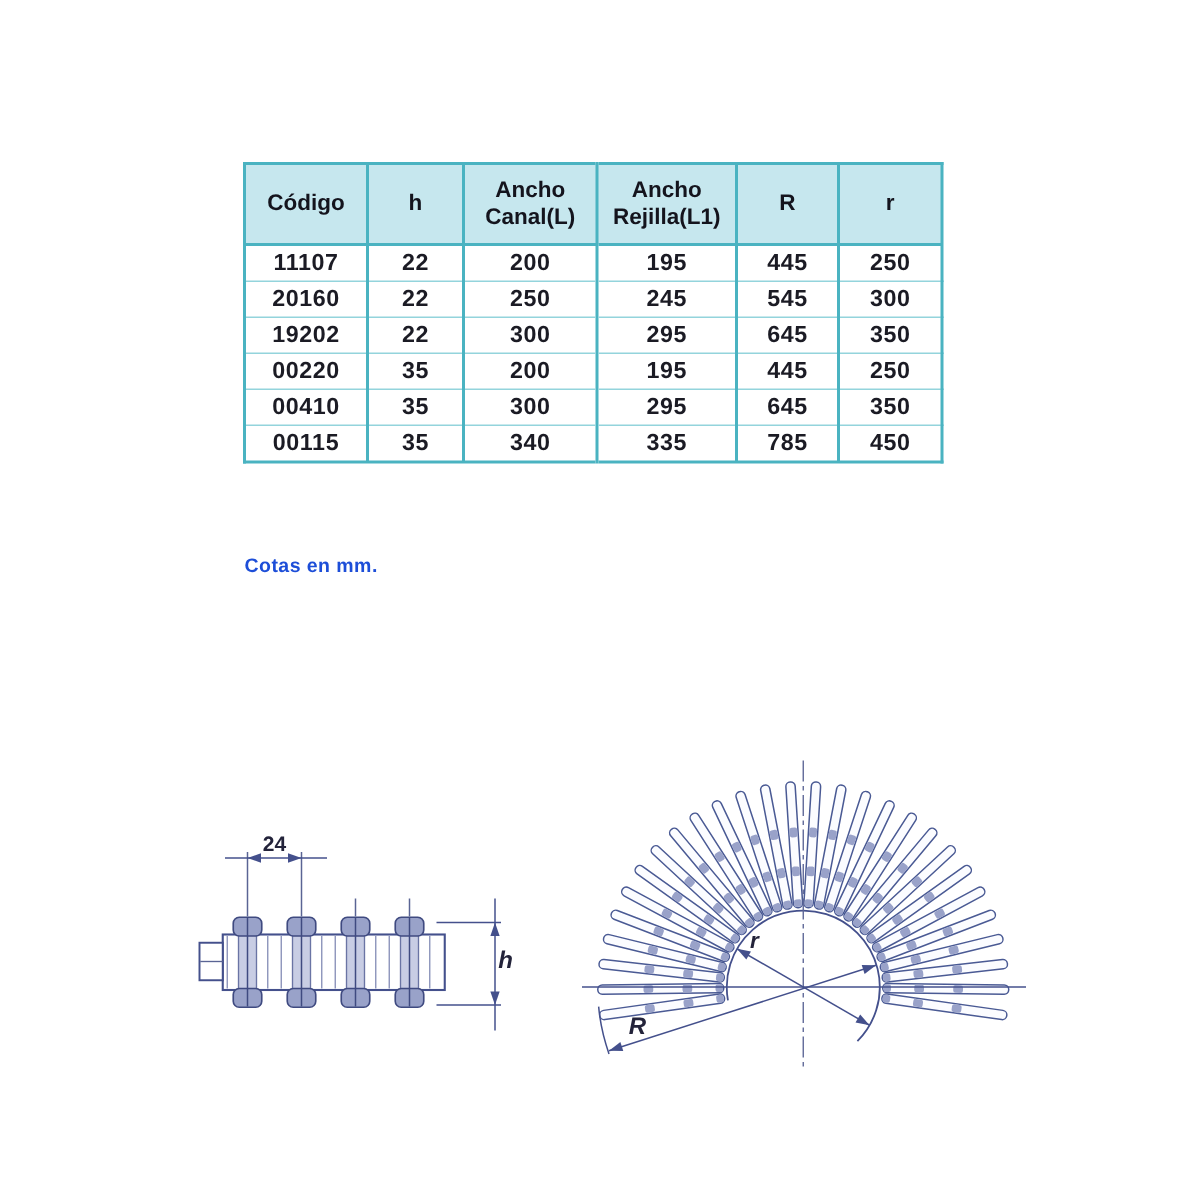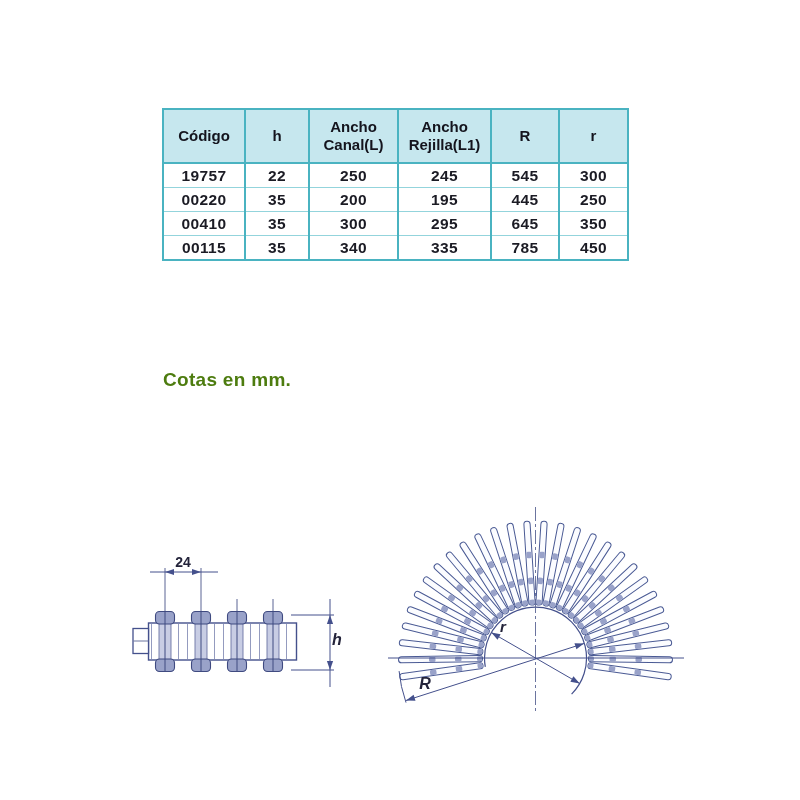--- a/index.html
+++ b/index.html
@@ -23,21 +23,21 @@
     background:#ffffff;height:23px;font-size:15.5px;letter-spacing:.4px;
     text-align:center;vertical-align:middle;padding:0;
     border-left:2px solid #4ab3c1;border-top:1px solid #93d4dc;
     color:#1b1b24;
   }
   table.spec-table th:first-child,
   table.spec-table td:first-child{border-left:none;}
   table.spec-table tbody tr:first-child td{border-top:2px solid #4ab3c1;}
   .note{
     position:absolute;left:163px;top:369px;
-    font-size:19px;font-weight:bold;color:#4d7c0f;letter-spacing:.3px;
+    font-size:13px;font-weight:bold;color:#1d4ed8;letter-spacing:.3px;
   }
   svg text.dim{
     font-family:"Liberation Sans",sans-serif;font-weight:bold;fill:#23233a;
   }
   svg .ital{font-style:italic;}
 </style>
 </head>
 <body>
 
 <div class="screen">
@@ -58,26 +58,42 @@
           <th>Ancho
 Canal(L)</th>
           <th>Ancho
 Rejilla(L1)</th>
           <th>R</th>
           <th>r</th>
         </tr>
     </thead>
     <tbody id="table-body">
         <tr>
-          <td>19757</td>
+          <td>11107</td>
+          <td>22</td>
+          <td>200</td>
+          <td>195</td>
+          <td>445</td>
+          <td>250</td>
+        </tr>
+        <tr>
+          <td>20160</td>
           <td>22</td>
           <td>250</td>
           <td>245</td>
           <td>545</td>
           <td>300</td>
+        </tr>
+        <tr>
+          <td>19202</td>
+          <td>22</td>
+          <td>300</td>
+          <td>295</td>
+          <td>645</td>
+          <td>350</td>
         </tr>
         <tr>
           <td>00220</td>
           <td>35</td>
           <td>200</td>
           <td>195</td>
           <td>445</td>
           <td>250</td>
         </tr>
         <tr>

